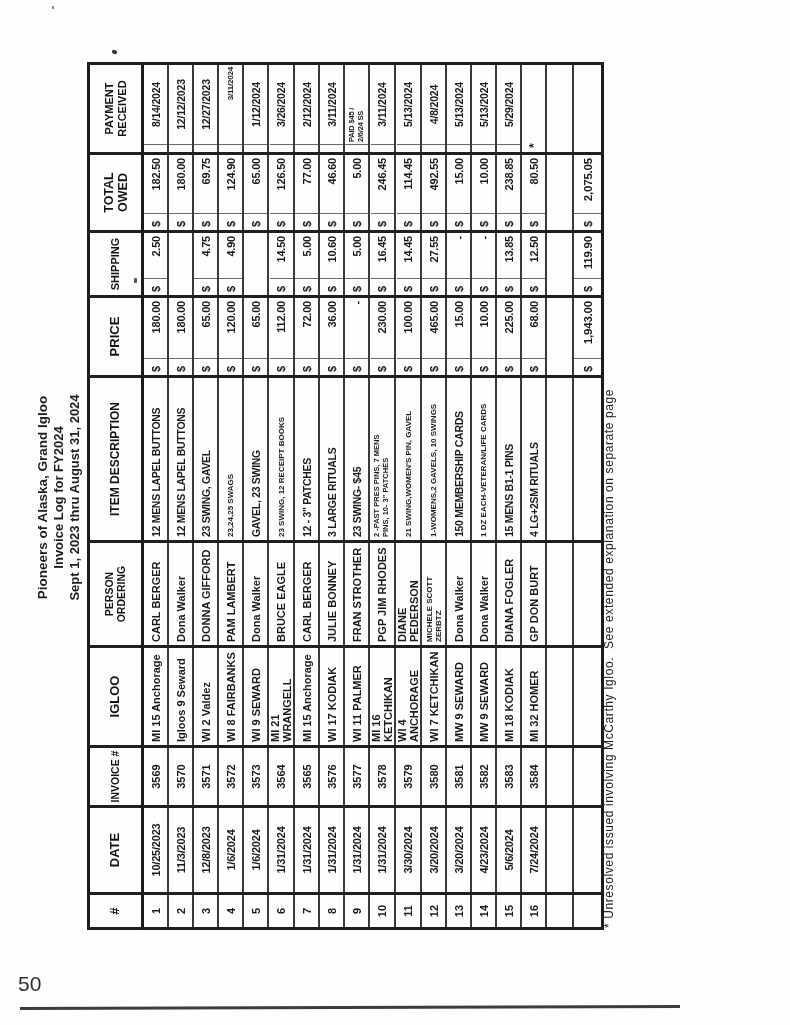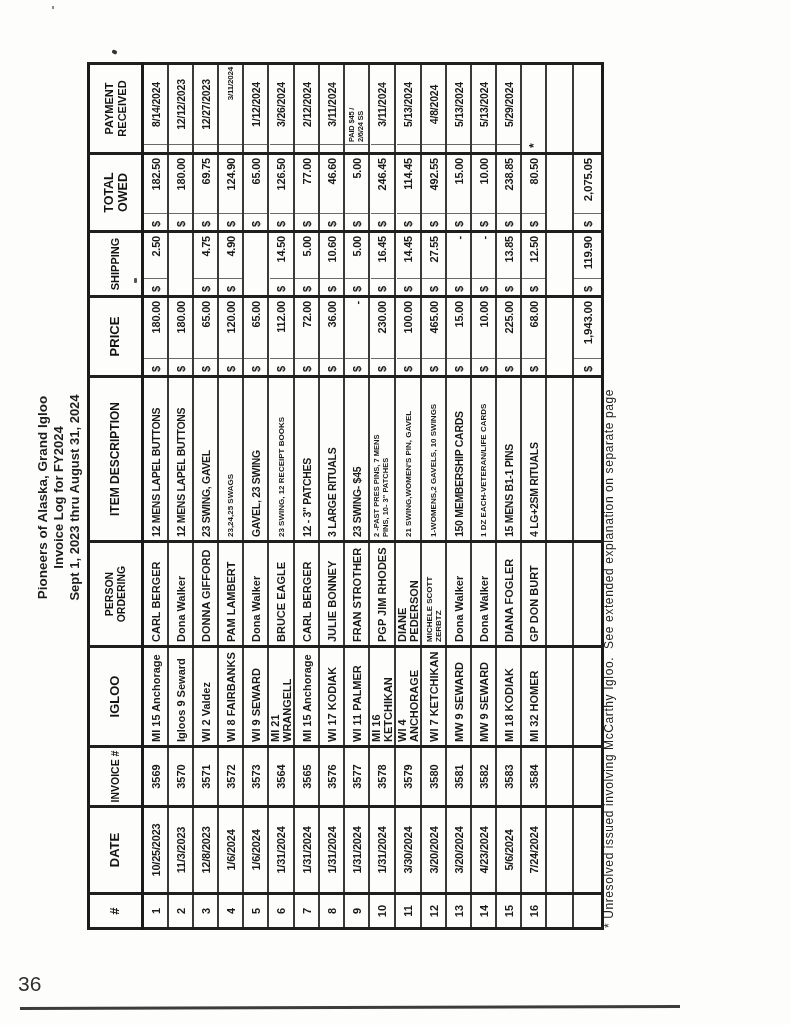--- a/index.html
+++ b/index.html
@@ -656,15 +656,15 @@
               </div>
             </td>
             <td class="c9"></td>
           </tr>
         </tbody>
     </table>
 
     <div class="footnote">* Unresolved issued involving McCarthy Igloo.  See extended explanation on separate page</div>
   </div>
 
-  <div class="pagenum">36</div>
+  <div class="pagenum">50</div>
   <div class="footer-rule"></div>
 </div>
 
 </body></html>

